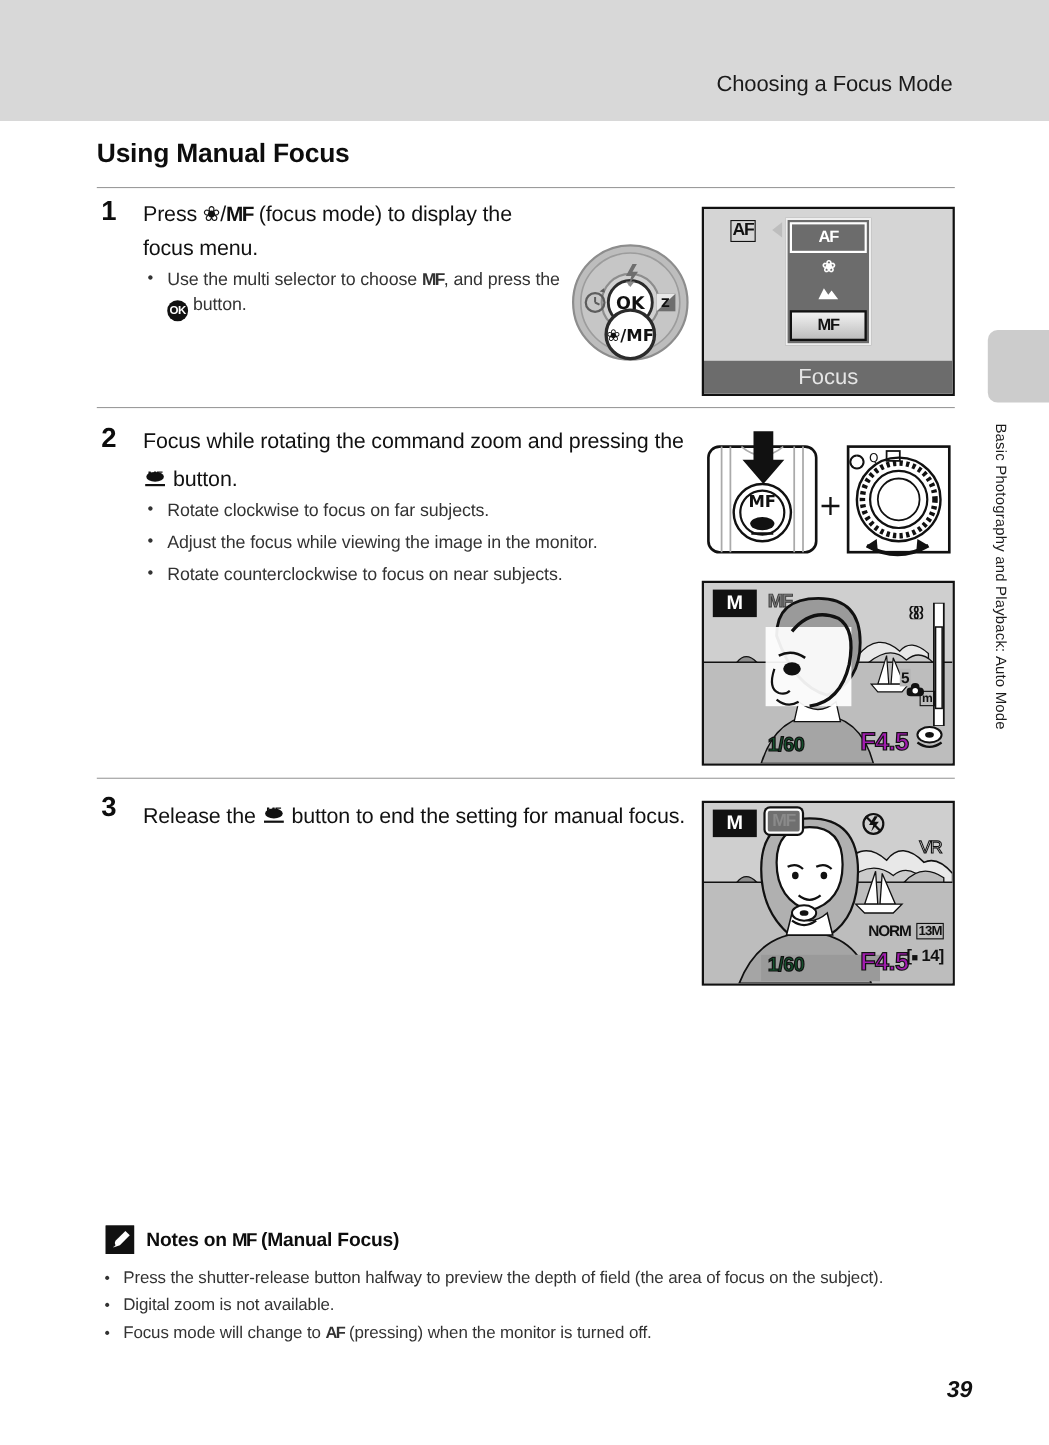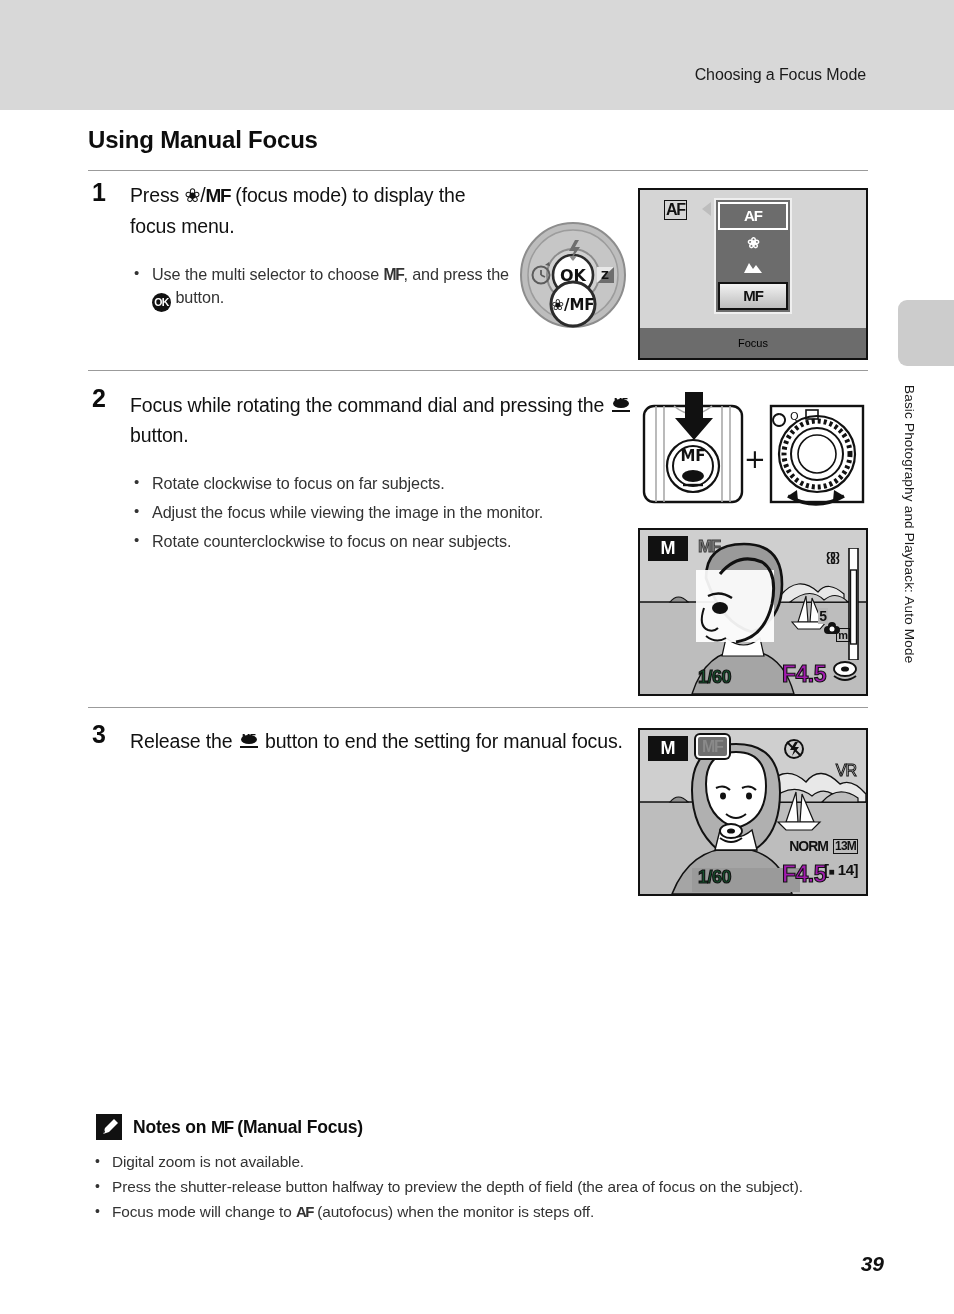--- a/index.html
+++ b/index.html
@@ -16,21 +16,21 @@
   
   .header-band {
     position: absolute;
     left: 0; top: 0;
     width: 954px; height: 110px;
     background: #d8d8d8;
   }
   .header-title {
     position: absolute;
     right: 88px; top: 66px;
-    font-size: 16px;
+    font-size: 20px;
     color: #1a1a1a;
     letter-spacing: -0.1px;
     white-space: nowrap;
   }
 
   
   .side-tab {
     position: absolute;
     left: 898px; top: 300px;
     width: 60px; height: 66px;
@@ -83,21 +83,21 @@
     left: 130px;
   }
   .step-head {
     font-size: 19.5px;
     color: #111111;
     line-height: 30px;
     letter-spacing: -0.15px;
     font-weight: 500;
   }
   .bullets {
-    margin-top: 22px;
+    margin-top: 2px;
     list-style: none;
   }
   .bullets li {
     position: relative;
     padding-left: 22px;
     font-size: 16.2px;
     line-height: 22px;
     color: #333333;
     margin-bottom: 7px;
     letter-spacing: -0.1px;
@@ -189,22 +189,22 @@
   }
   .lcd-1 { left: 638px; top: 188px; width: 230px; height: 172px; }
   .lcd-2 { left: 638px; top: 528px; width: 230px; height: 168px; }
   .lcd-3 { left: 638px; top: 728px; width: 230px; height: 168px; }
 
   .focus-caption {
     position: absolute;
     left: 0; bottom: 0;
     width: 100%; height: 30px;
     background: #6c6c6c;
-    color: #000000;
-    font-size: 11px;
+    color: #e5e5e5;
+    font-size: 20px;
     text-align: center;
     line-height: 30px;
   }
 
   .menu-panel {
     position: absolute;
     left: 74px; top: 8px;
     width: 78px;
     background: #6c6c6c;
     border: 2px solid #efefef;
@@ -453,21 +453,21 @@
       </span>
     </div>
     <div class="row sel">MF</div>
   </div>
   <div class="focus-caption">Focus</div>
 </div>
 
 <div class="step-num" style="left:92px; top:384px;">2</div>
 <div class="step-body" style="top:386px; width:510px;">
   <div class="step-head">
-    <span>Focus while rotating the command dial and pressing the </span><span class="mfbtn"><span class="t">MF</span><span class="d"></span><span class="u"></span></span><span> button.</span>
+    <span>Focus while rotating the command zoom and pressing the </span><span class="mfbtn"><span class="t">MF</span><span class="d"></span><span class="u"></span></span><span> button.</span>
   </div>
   <ul class="bullets">
     <li>Rotate clockwise to focus on far subjects.</li>
     <li>Adjust the focus while viewing the image in the monitor.</li>
     <li>Rotate counterclockwise to focus on near subjects.</li>
   </ul>
 </div>
 
 <div class="btnfig">
   <svg width="230" height="120" viewBox="0 0 230 120">
@@ -621,18 +621,18 @@
   <svg width="26" height="26" viewBox="0 0 26 26">
     <rect width="26" height="26" fill="#111"></rect>
     <path d="M7 20 l2 -6 l9 -9 l4 4 l-9 9 z" fill="#fff"></path>
     <path d="M7 20 l2 -2 l-1 -3 z" fill="#111"></path>
   </svg>
 </div>
 <div class="note-title">
   <span>Notes on </span><span class="mf-inline">MF</span><span> (Manual Focus)</span>
 </div>
 <ul class="note-list">
+  <li>Press the shutter-release button halfway to preview the depth of field (the area of focus on the subject).</li>
   <li>Digital zoom is not available.</li>
-  <li>Press the shutter-release button halfway to preview the depth of field (the area of focus on the subject).</li>
-  <li><span>Focus mode will change to </span><span class="af-inline">AF</span><span> (autofocus) when the monitor is steps off.</span></li>
+  <li><span>Focus mode will change to </span><span class="af-inline">AF</span><span> (pressing) when the monitor is turned off.</span></li>
 </ul>
 
 <div class="page-num">39</div>
 
 </body></html>

